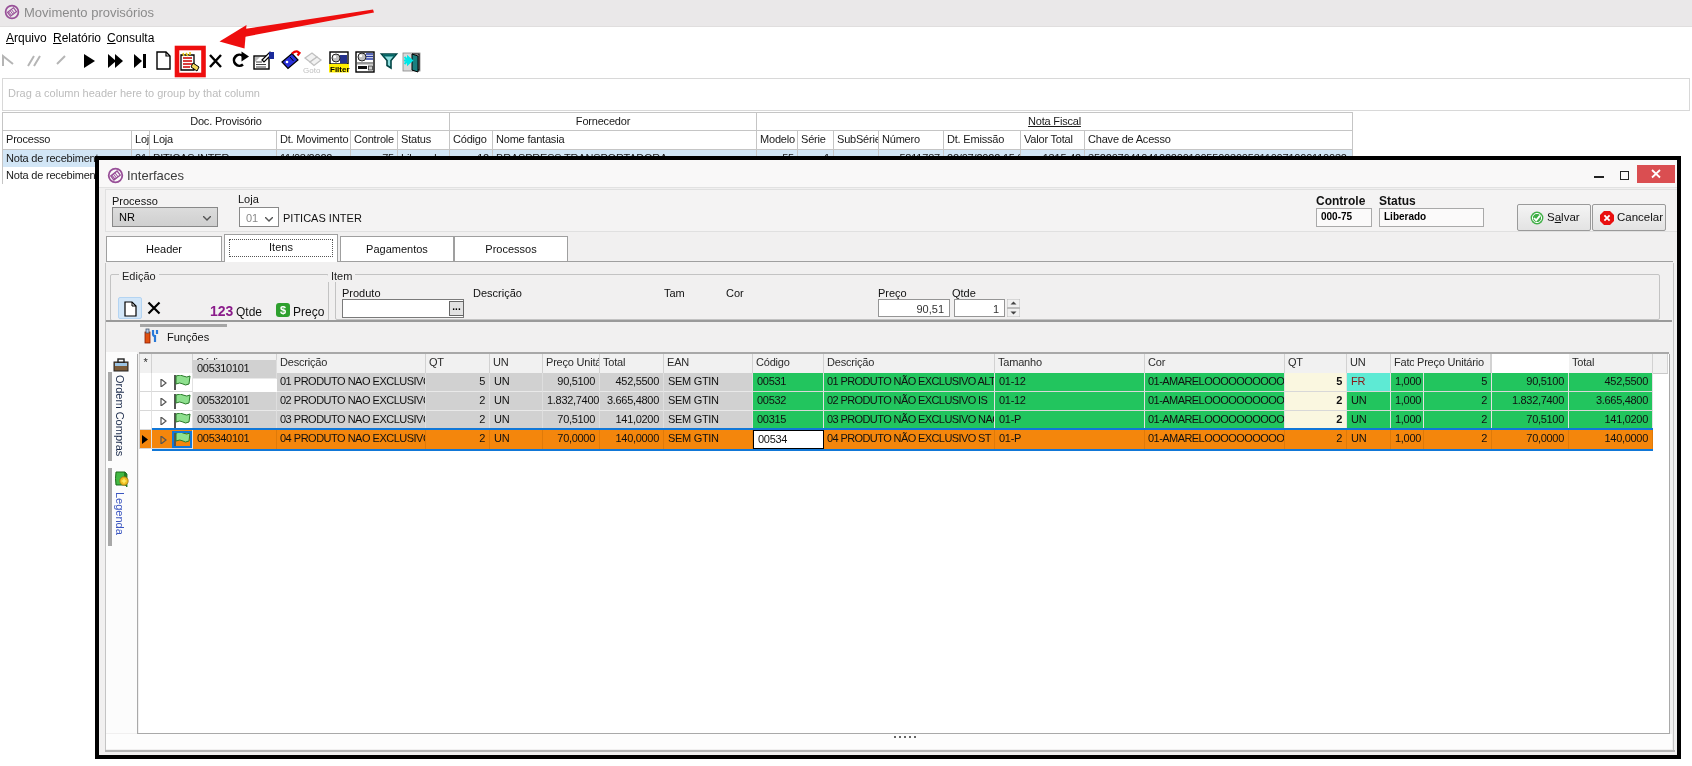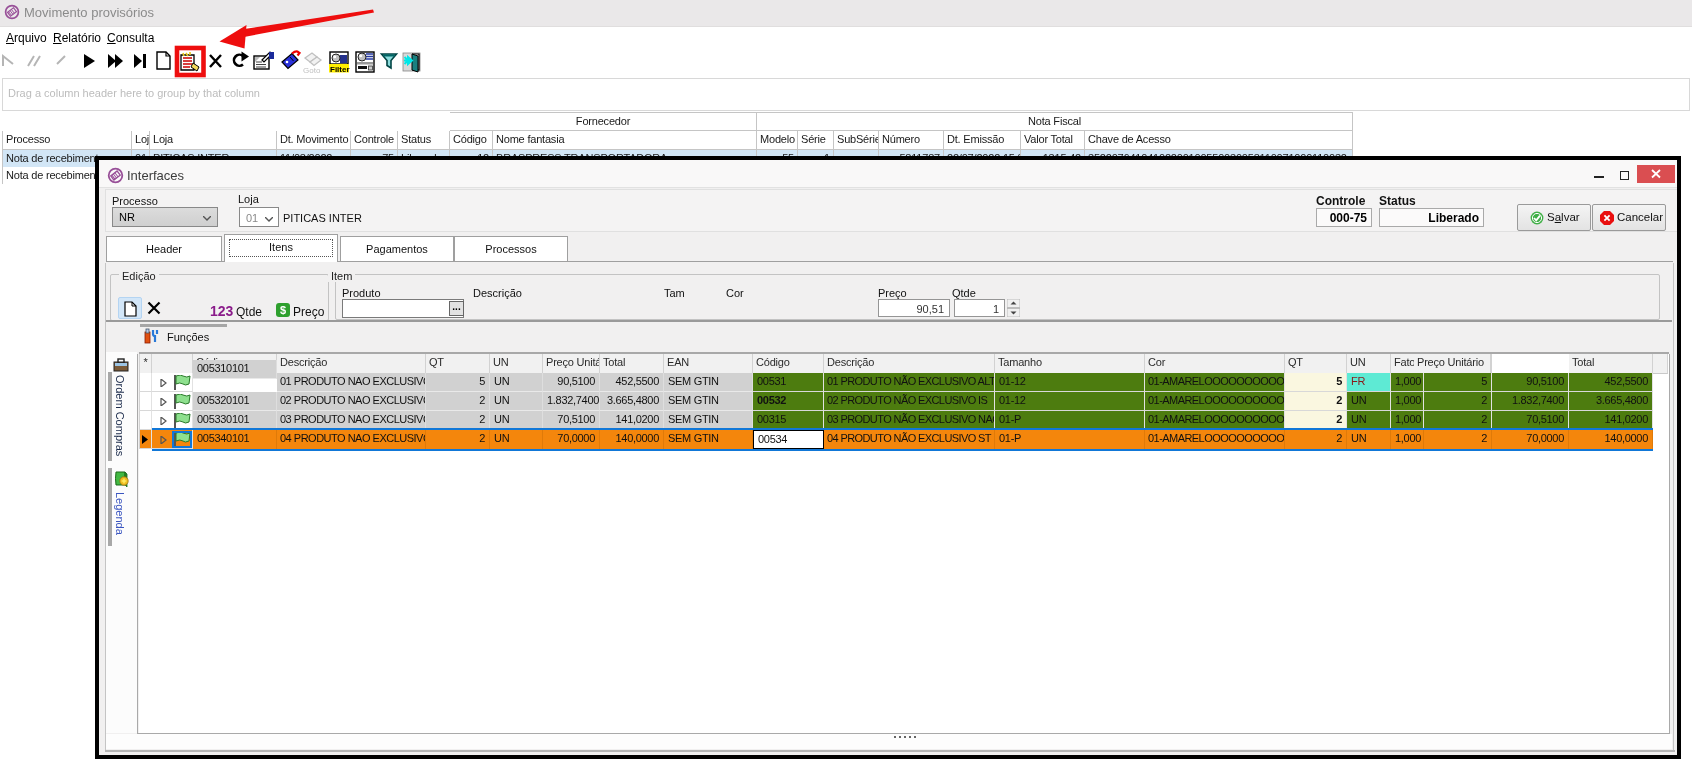--- a/index.html
+++ b/index.html
@@ -19,31 +19,31 @@
   border:4px solid #000000; z-index:10; }
 #dlg-titlebar { left:0px; top:0px; width:1582px; height:28px; background:#f9f8f8; border-bottom:1px solid #e2e2e2;}
 #dlg-title { left:28px; top:8px; font-size:13px; color:#3c3c3c; }
 #btn-close { left:1538px; top:5px; width:38px; height:18px; background:#da4e51;}
 #btn-max { left:1521px; top:11px; width:9px; height:9px; border:1.5px solid #222; }
 #btn-min { left:1495px; top:16px; width:10px; height:2px; background:#222; }
 #toppanel { left:6px; top:29px; width:1573px; height:43px; background:#f4f3f3; border:1px solid #e0e0e0; }
 .lbl { position:absolute; font-size:11px; color:#111; white-space:nowrap;}
 .lblb { position:absolute; font-size:12px; font-weight:bold; color:#111; white-space:nowrap;}
 .combo { position:absolute; border:1px solid #959595; background:#fff; font-size:11px; }
-.sunken { position:absolute; border:1px solid #a9a9a9; background:#fbfafa; font-size:12px; font-weight:bold;text-align:right; }
+.sunken { position:absolute; border:1px solid #a9a9a9; background:#fbfafa; font-size:10px; font-weight:bold; }
 .wbtn { position:absolute; width:74px; height:27px; border:1px solid #9a9a9a; border-radius:2px;
   background:linear-gradient(#f4f4f4,#e3e3e3); }
 .tab { position:absolute; top:76px; height:25px; background:#fff; border:1px solid #9f9f9f; border-bottom:none; font-size:11px; color:#111; text-align:center; padding-top:6px;}
 #tabline { left:7px; top:101px; width:1567px; height:1px; background:#9f9f9f; }
 .gbox { position:absolute; border:1px solid #c3c3c3; border-radius:2px; }
 .gleg { position:absolute; font-size:11px; color:#222; background:#f1f0f0; padding:0 3px; }
 .gh { position:absolute; letter-spacing:-0.2px; background:#f1f1f1; border-right:1px solid #d2d2d2; border-bottom:1px solid #c9c9c9; font-size:11px; color:#2b2b2b; padding:2px 3px 0 3px; white-space:nowrap; overflow:hidden; height:20px;}
 .gc { position:absolute; font-size:11px; letter-spacing:-0.3px; color:#111; padding:2px 4px 0 4px; white-space:nowrap; overflow:hidden; height:19px; border-right:1px solid #e2e2e2; border-bottom:1px solid #d8d8d8;}
 .gray { background:#d1d1d1; border-right:1px solid #dedede; border-bottom:1px solid #e9e9e9;}
-.wht { background:#4d7c0f; }
+.wht { background:#22c55e; }
 .cream { background:#faf7e0; font-weight:bold; text-align:right;}
 .orange { background:#f4860c; border-right:1px solid #e07a08; border-bottom:none;}
 .vtext { position:absolute; writing-mode:vertical-rl; font-size:11px; white-space:nowrap; }
 </style>
 </head>
 <body>
 <div id="stage">
 <div class="abs" id="titlebar"></div>
 <div class="abs" id="titletext">Movimento provisórios</div>
 <svg class="abs" style="left:4px;top:4px" width="16" height="16" viewBox="0 0 16 16">
@@ -122,22 +122,23 @@
       <path d="M383.5 7.5 L394.5 7.5" stroke="#066" stroke-width="2"></path>
 <g>
         <rect x="403" y="5" width="17" height="18" fill="#d8d8d8" stroke="#888" stroke-width="0.8"></rect>
         <path d="M412 6 L419 6 L419 22 L412 22" fill="#fff" stroke="#000" stroke-width="1.2"></path>
         <path d="M412 6 l6 2 l0 16 l-6 -2 Z" fill="#1a8080" stroke="#000" stroke-width="1"></path>
         <path d="M404 12.5 h8 M408 12.5 l-3.5 -3.5 M408 12.5 l-3.5 3.5 M408 9 l4 3.5 l-4 3.5 Z" stroke="#00e8e8" stroke-width="2" fill="#00e8e8"></path>
       </g>
 </svg>
 <div class="abs" id="dragbar"></div>
 <div class="abs" id="dragtext">Drag a column header here to group by that column</div>
+<div class="bgc grp" style="left:2px;top:112px;width:448px;border-left:1px solid #c5c5c5;border-top:1px solid #c5c5c5;">Doc. Provisório</div>
 <div class="bgc grp" style="left:450px;top:112px;width:307px;border-top:1px solid #c5c5c5;">Fornecedor</div>
-<div class="bgc grp" style="left:757px;top:112px;width:596px;border-top:1px solid #c5c5c5;">Nota Fiscal</div>
+<div class="bgc grp" style="left:757px;top:112px;width:596px;border-top:1px solid #c5c5c5;text-decoration:underline;">Nota Fiscal</div>
 <div class="bgc" style="left:2px;top:131px;width:130px;border-left:1px solid #c5c5c5;">Processo</div>
 <div class="bgc" style="left:132px;top:131px;width:18px;">Loj.</div>
 <div class="bgc" style="left:150px;top:131px;width:127px;">Loja</div>
 <div class="bgc" style="left:277px;top:131px;width:74px;">Dt. Movimento</div>
 <div class="bgc" style="left:351px;top:131px;width:47px;">Controle</div>
 <div class="bgc" style="left:398px;top:131px;width:52px;">Status</div>
 <div class="bgc" style="left:450px;top:131px;width:43px;">Código</div>
 <div class="bgc" style="left:493px;top:131px;width:264px;">Nome fantasia</div>
 <div class="bgc" style="left:757px;top:131px;width:41px;">Modelo</div>
 <div class="bgc" style="left:798px;top:131px;width:36px;">Série</div>
@@ -336,21 +337,21 @@
 <rect x="1" y="0" width="2" height="15" fill="#555"></rect>
 <path d="M3 1 Q8 -1 10 1 Q14 3 17 1 L16 9 Q12 11 10 9 Q7 7 3 9 Z" fill="#8ee08e" stroke="#2a7a2a" stroke-width="1"></path>
       </svg>
 <div class="gc gray" style="left:94px;top:232px;width:84px;">005320101</div>
 <div class="gc gray" style="left:178px;top:232px;width:149px;letter-spacing:-0.5px;padding-left:3px;">02 PRODUTO NAO EXCLUSIVO</div>
 <div class="gc gray" style="left:327px;top:232px;width:64px;text-align:right;">2</div>
 <div class="gc gray" style="left:391px;top:232px;width:53px;">UN</div>
 <div class="gc gray" style="left:444px;top:232px;width:57px;text-align:right;">1.832,7400</div>
 <div class="gc gray" style="left:501px;top:232px;width:64px;text-align:right;">3.665,4800</div>
 <div class="gc gray" style="left:565px;top:232px;width:89px;">SEM GTIN</div>
-<div class="gc wht" style="left:654px;top:232px;width:71px;font-weight:bold;">00532</div>
+<div class="gc wht" style="left:654px;top:232px;width:71px;">00532</div>
 <div class="gc wht" style="left:725px;top:232px;width:171px;letter-spacing:-0.6px;padding-left:3px;padding-right:1px;">02 PRODUTO NÃO EXCLUSIVO IS</div>
 <div class="gc wht" style="left:896px;top:232px;width:150px;">01-12</div>
 <div class="gc wht" style="left:1046px;top:232px;width:140px;letter-spacing:-0.55px;padding-left:3px;">01-AMARELOOOOOOOOOOO</div>
 <div class="gc cream" style="left:1186px;top:232px;width:62px;text-align:right;">2</div>
 <div class="gc wht" style="left:1248px;top:232px;width:44px;">UN</div>
 <div class="gc wht" style="left:1292px;top:232px;width:33px;">1,000</div>
 <div class="gc wht" style="left:1325px;top:232px;width:68px;text-align:right;">2</div>
 <div class="gc wht" style="left:1393px;top:232px;width:77px;text-align:right;">1.832,7400</div>
 <div class="gc wht" style="left:1470px;top:232px;width:84px;text-align:right;">3.665,4800</div>
 <div class="gc" style="left:40px;top:251px;width:13px;background:#fff;border-left:1px solid #d2d2d2;"></div>

